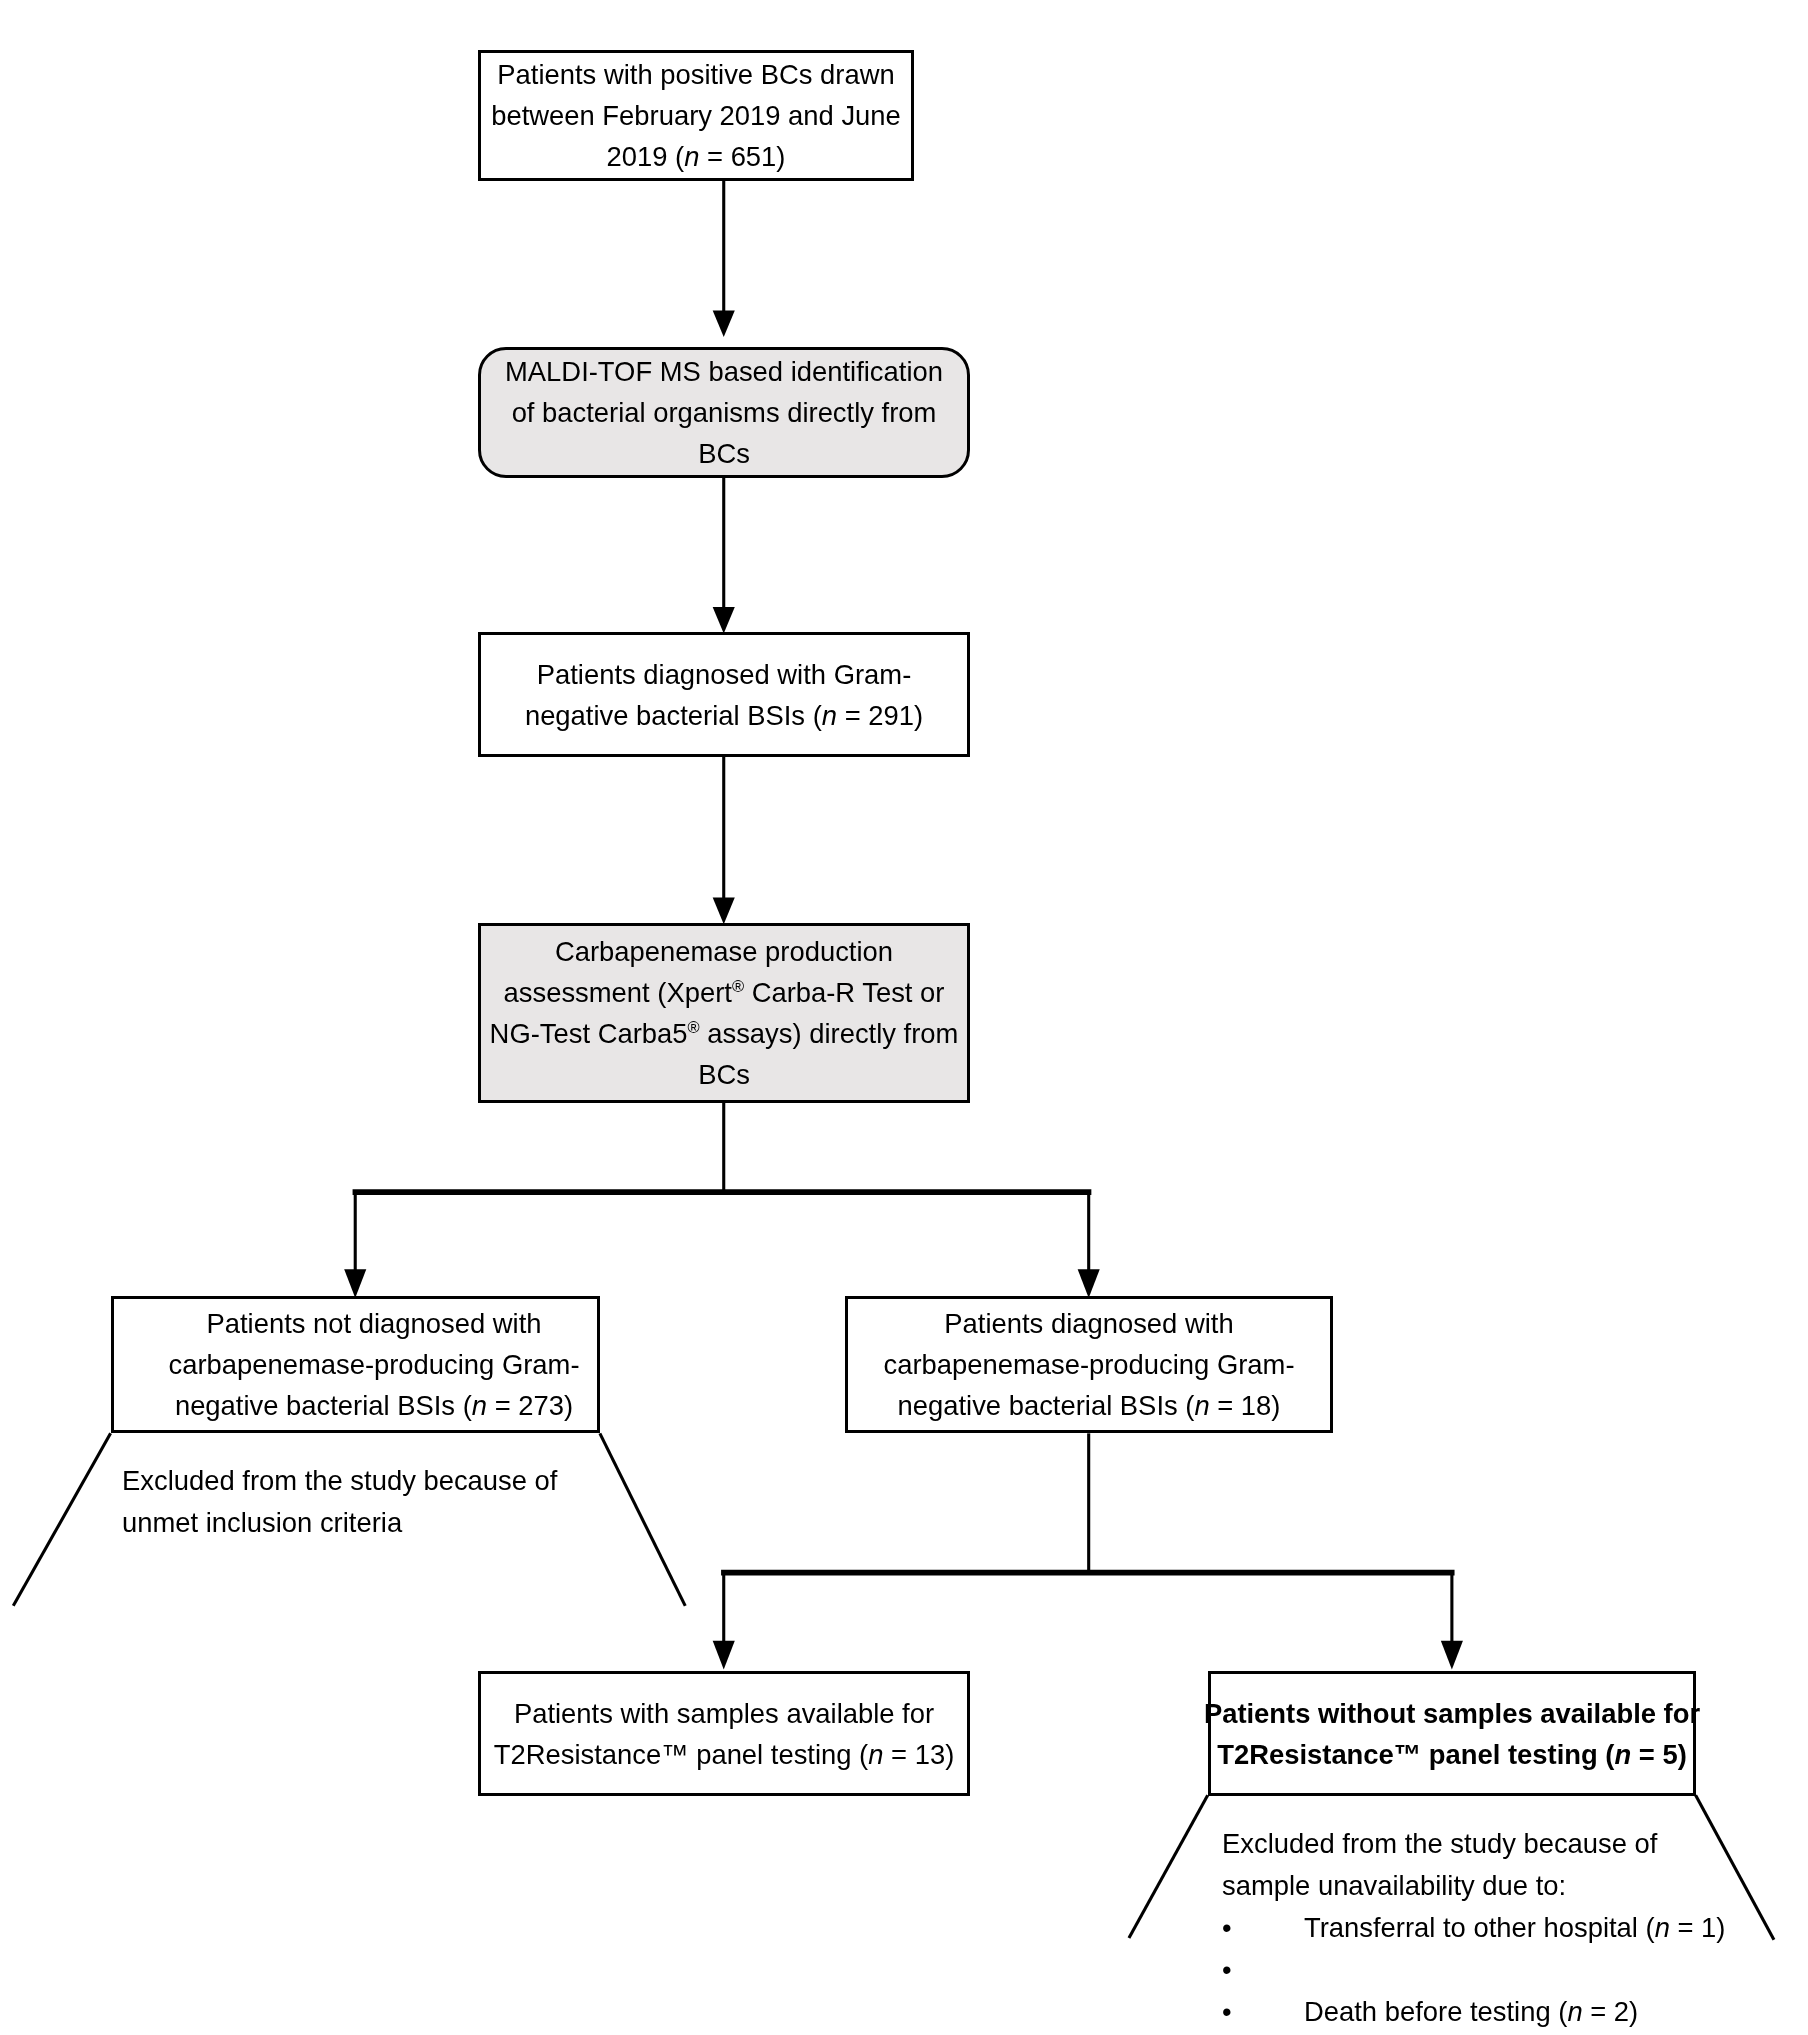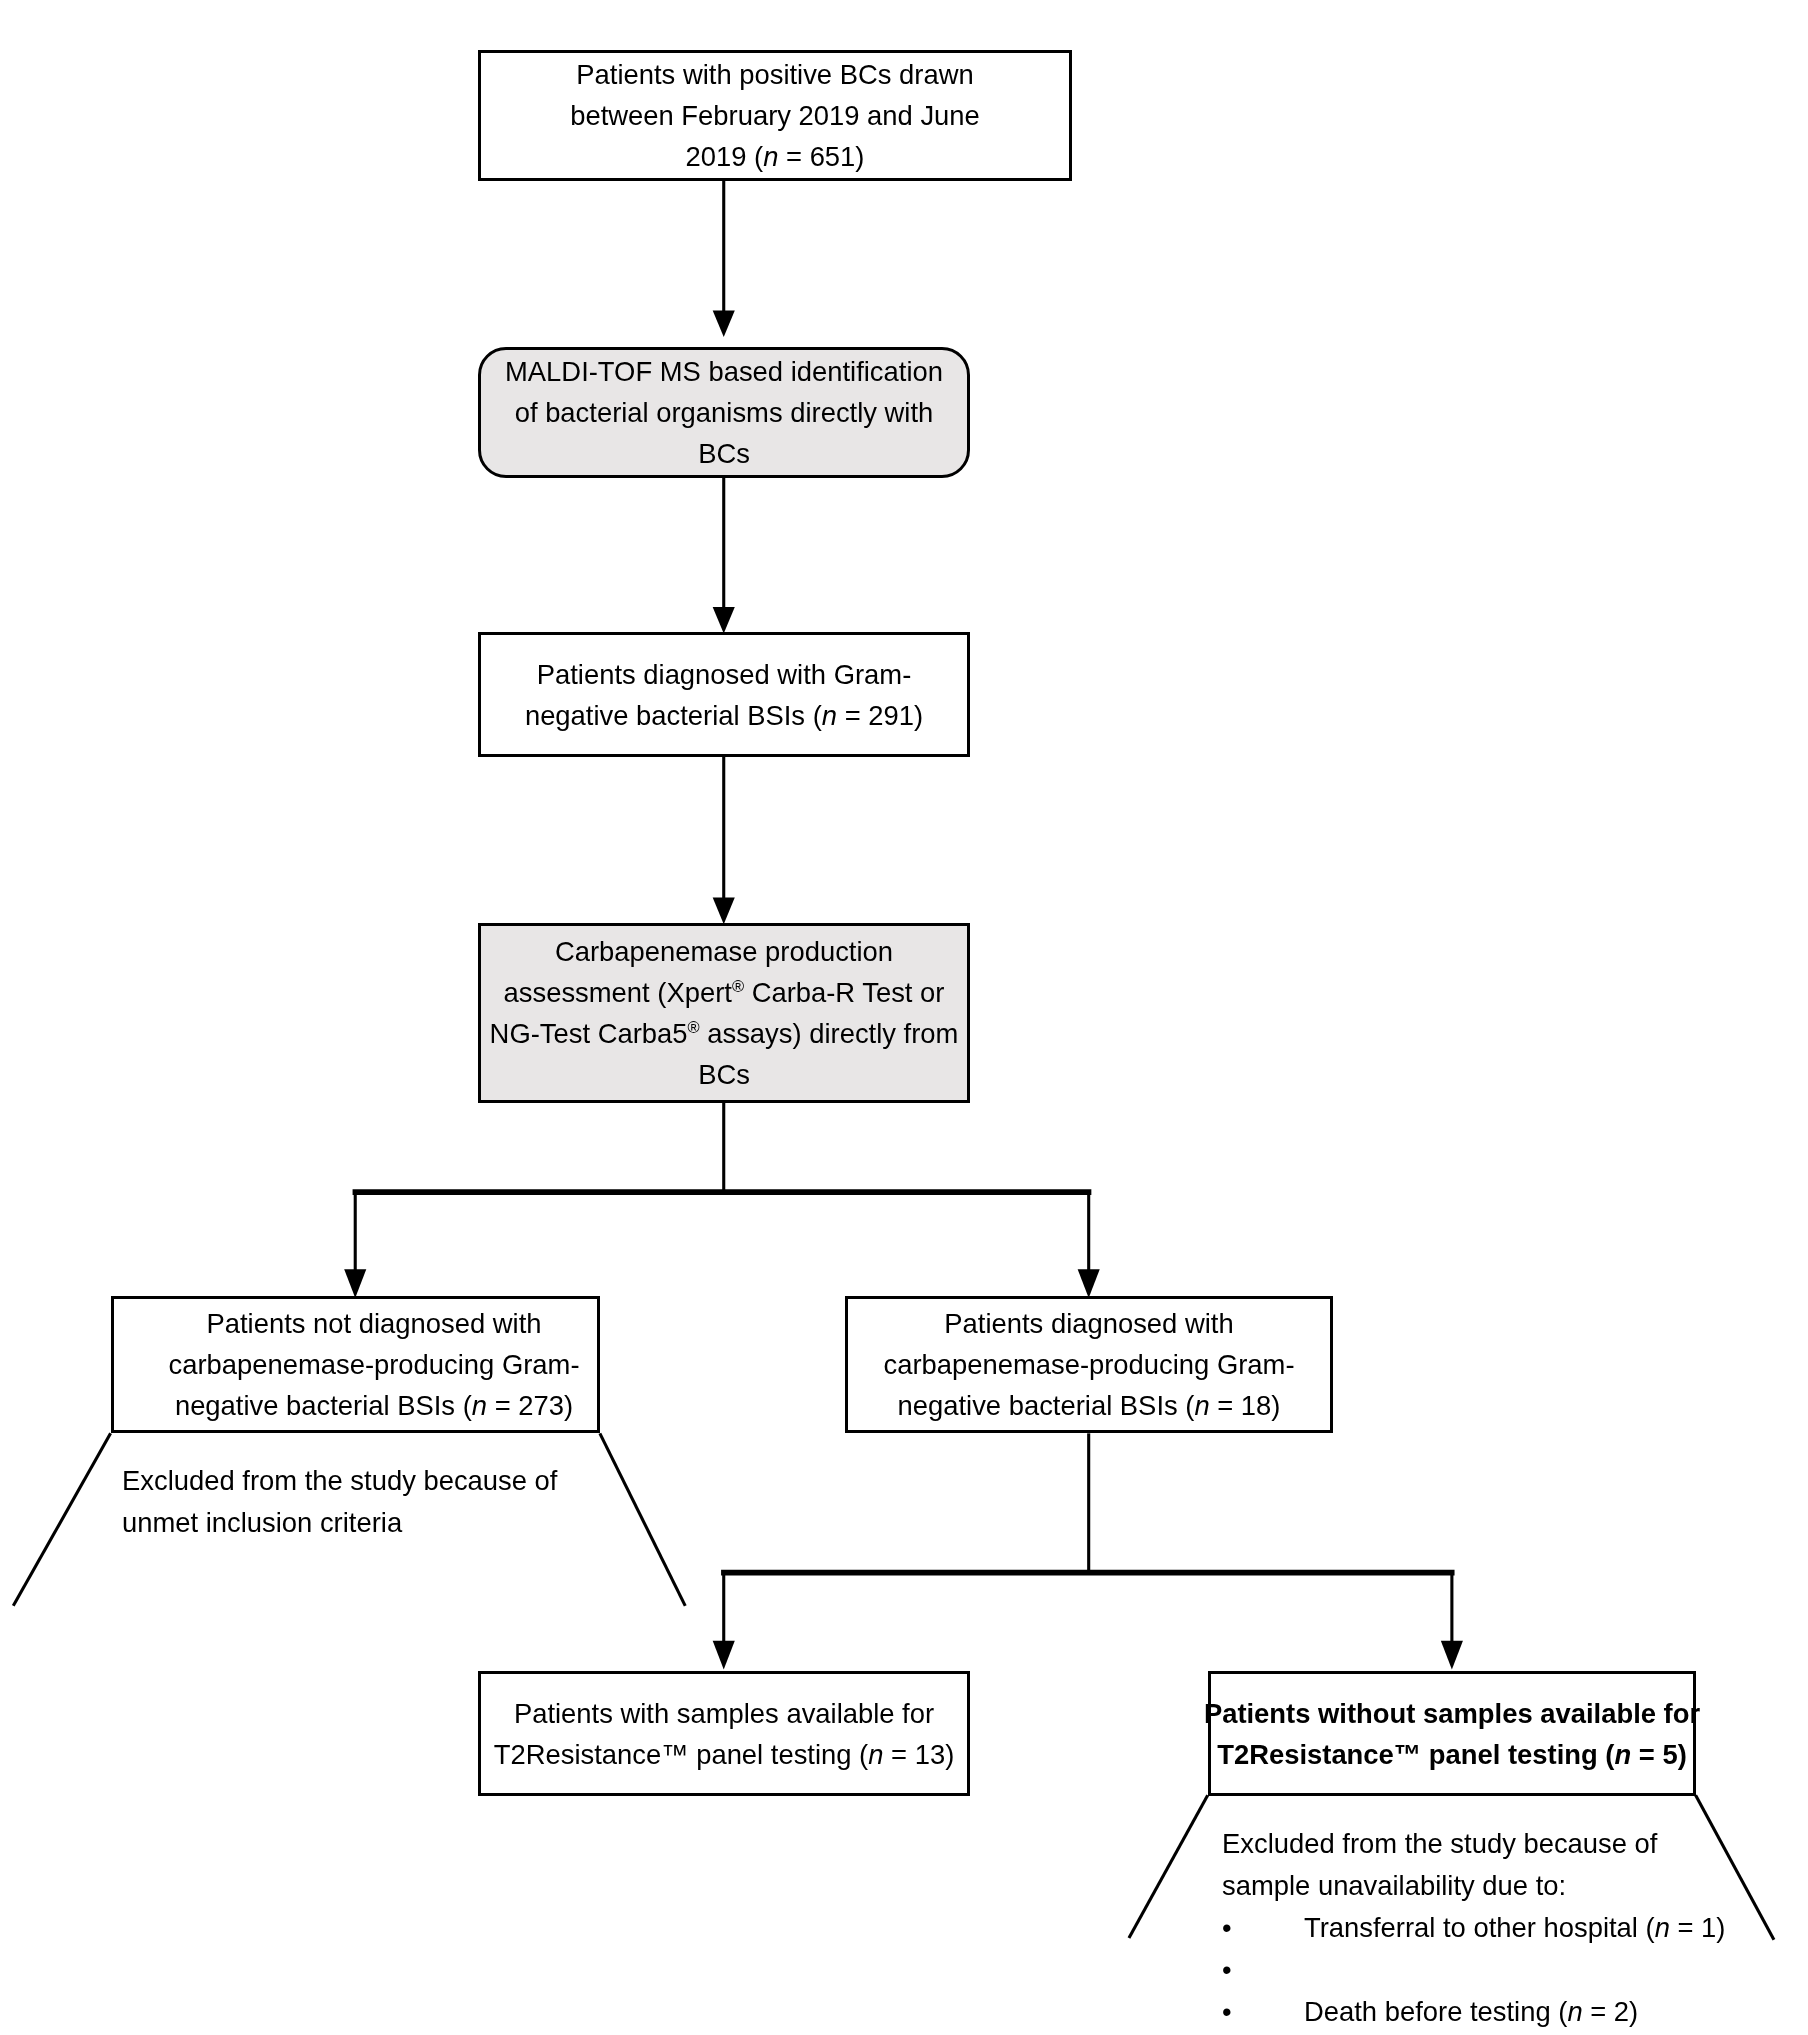--- a/index.html
+++ b/index.html
@@ -25,21 +25,21 @@
     display: flex;
     flex-direction: column;
     align-items: center;
     justify-content: center;
     text-align: center;
     font-size: 27.4px;
     line-height: 41px;
   }
   .node .tline { white-space: nowrap; }
   
-  .n-positive-bcs        { left: 478px; top: 50px;  width: 594px; height: 131px; }
+  .n-positive-bcs        { left: 478px; top: 50px;  width: 436px; height: 131px; }
   .n-maldi               { left: 478px; top: 347px;  width: 492px; height: 131px; border-radius: 28px; }
   .n-gramneg             { left: 478px; top: 632px; width: 492px; height: 125px; }
   .n-carba               { left: 478px; top: 923px; width: 492px; height: 180px; }
   .n-not-cp              { left: 111px;  top: 1296px; width: 489px; height: 137px; padding-left: 37px; }
   .n-cp                  { left: 845px; top: 1296px; width: 488px; height: 137px; text-align: center; }
   .n-samples-available   { left: 478px; top: 1671px; width: 492px; height: 125px; }
   .n-samples-unavailable { left: 1208px; top: 1671px; width: 488px; height: 125px; }
   
   .excl {
     position: absolute;
@@ -111,21 +111,21 @@
   </svg>
 
   <div class="node n-positive-bcs" style="background: rgb(255, 255, 255);">
       <div class="tline"><span>Patients with positive BCs drawn</span></div>
       <div class="tline"><span>between February 2019 and June</span></div>
       <div class="tline"><span>2019 (</span><span class="p-italic">n</span><span> = 651)</span></div>
     </div>
 
   <div class="node n-maldi" style="background: rgb(232, 230, 230);">
       <div class="tline"><span>MALDI-TOF MS based identification</span></div>
-      <div class="tline"><span>of bacterial organisms directly with</span></div>
+      <div class="tline"><span>of bacterial organisms directly from</span></div>
       <div class="tline"><span>BCs</span></div>
     </div>
 
   <div class="node n-gramneg" style="background: rgb(255, 255, 255);">
       <div class="tline"><span>Patients diagnosed with Gram-</span></div>
       <div class="tline"><span>negative bacterial BSIs (</span><span class="p-italic">n</span><span> = 291)</span></div>
     </div>
 
   <div class="node n-carba" style="background: rgb(232, 230, 230);">
       <div class="tline"><span>Carbapenemase production</span></div>

